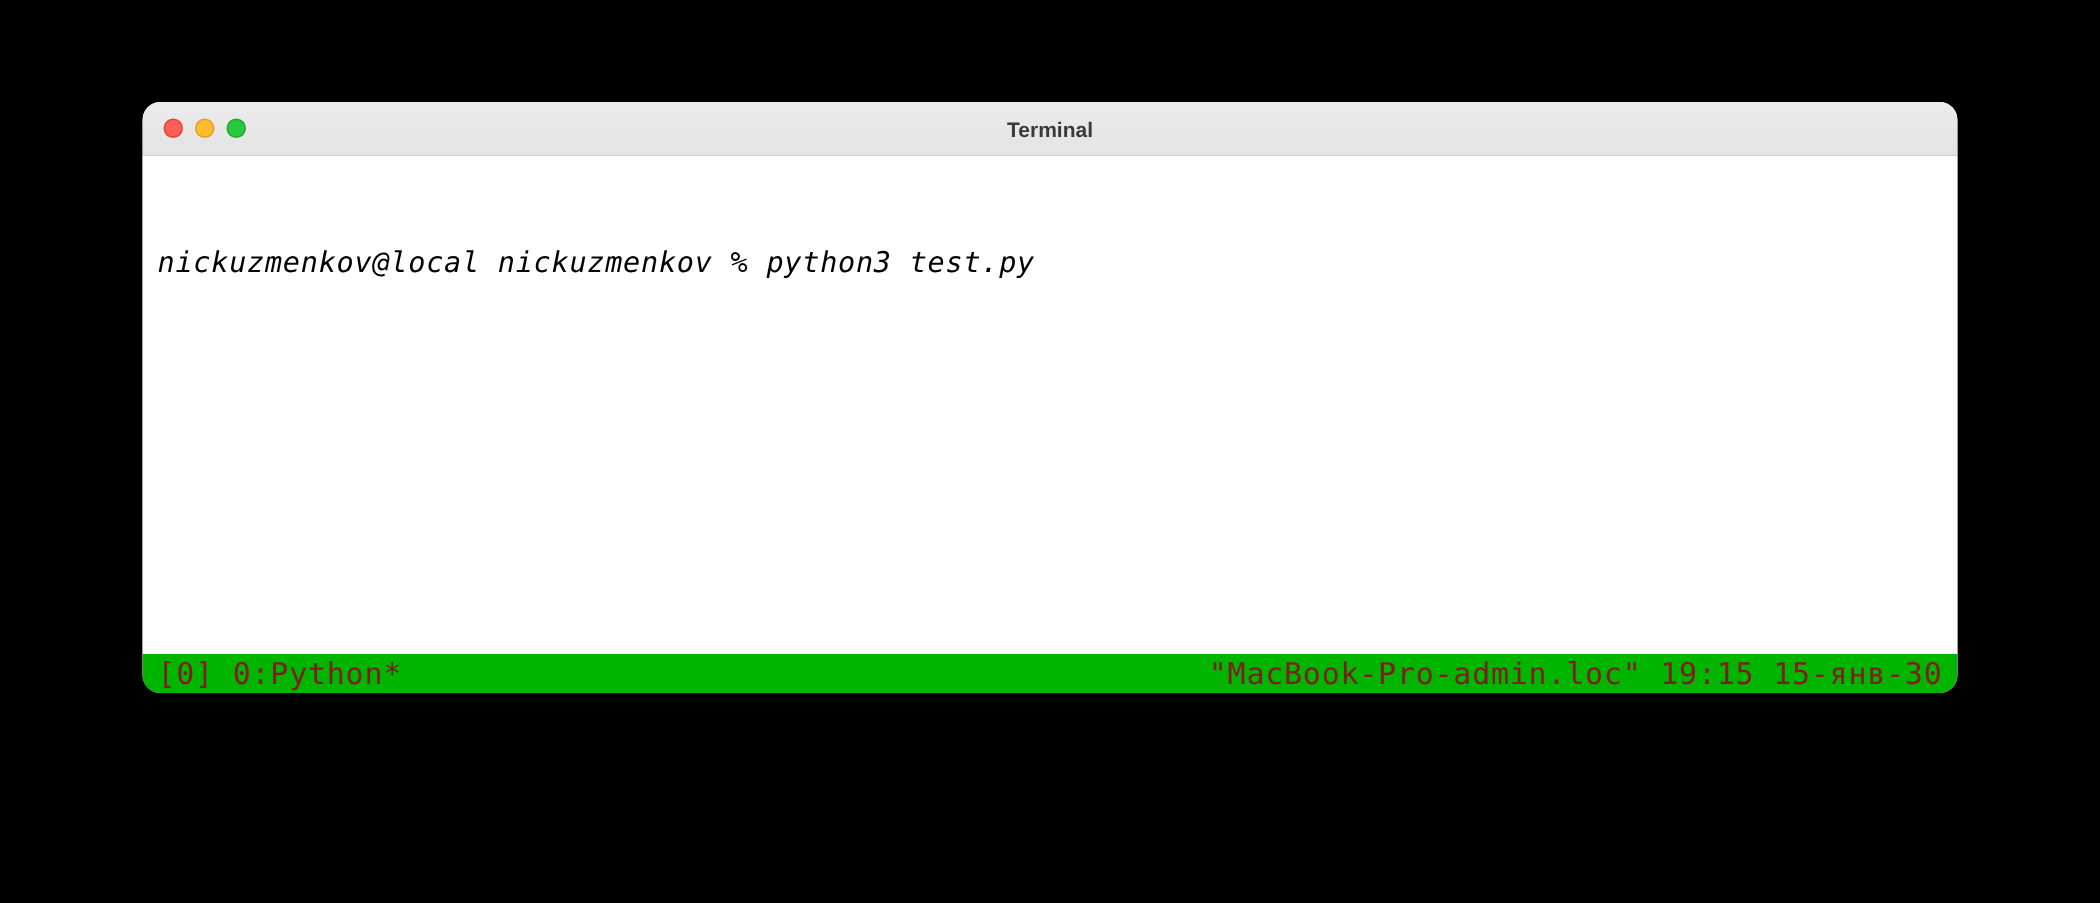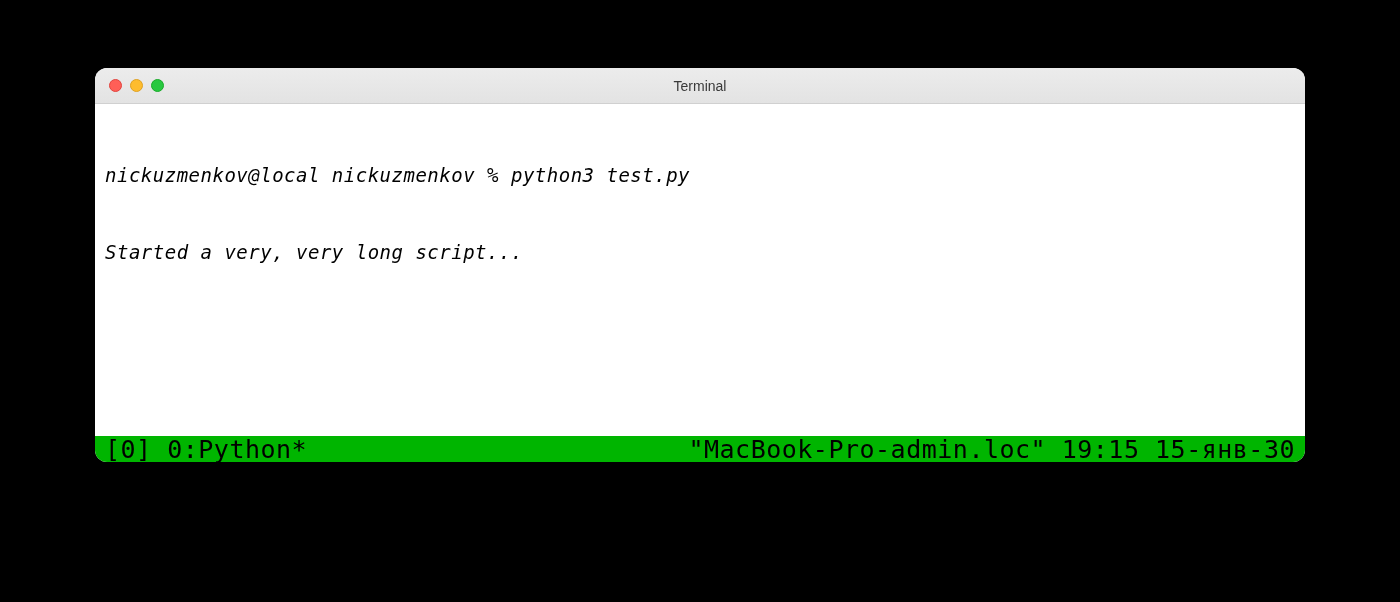--- a/index.html
+++ b/index.html
@@ -44,21 +44,21 @@
     }
     .tl.red { background: #ff5f57; border: 0.5px solid #e0443e; }
     .tl.yellow { background: #febc2e; border: 0.5px solid #dea123; }
     .tl.green { background: #28c840; border: 0.5px solid #1aab29; }
     .title {
       position: absolute;
       left: 0; right: 0;
       text-align: center;
       font-family: -apple-system, BlinkMacSystemFont, "Helvetica Neue", sans-serif;
       font-size: 14px;
-      font-weight: 400;
+      font-weight: 700;
       color: #3a3a3a;
       pointer-events: none;
     }
     .terminal-body {
       flex: 1;
       background: #ffffff;
       padding: 8px 10px 0 10px;
       font-size: 19px;
       line-height: 1.35;
       letter-spacing: 0.5px;
@@ -68,22 +68,22 @@
       position: relative;
     }
     .line { white-space: pre; font-style: italic; }
     .cursor-block {
       background: #9a9a9a;
       color: #000000;
     }
     .status-bar {
       height: 26px;
       background: #00b500;
-      color: #000000;
-      font-size: 25px;
+      color: #7f1d1d;
+      font-size: 20px;
       letter-spacing: 0.5px;
       display: flex;
       align-items: center;
       padding: 0 10px;
       flex-shrink: 0;
       white-space: pre;
     }
     .status-left { flex: 0 0 auto; }
     .status-spacer { flex: 1; }
     .status-right { flex: 0 0 auto; }
@@ -97,21 +97,20 @@
     <div class="traffic-lights">
       <div class="tl red"></div>
       <div class="tl yellow"></div>
       <div class="tl green"></div>
     </div>
     <div class="title">Terminal</div>
   </div>
 
   <div class="terminal-body">
     <div class="line"><span>nickuzmenkov@local nickuzmenkov % </span><span>python3 test.py</span></div>
-    <div class="line">Started a very, very long script...</div>
   </div>
 
   <div class="status-bar">
     <span class="status-left">[0] 0:Python*</span>
     <span class="status-spacer"></span>
     <span class="status-right"><span>"MacBook-Pro-admin.loc"</span> <span>19:15</span> <span>15-янв-30</span></span>
   </div>
 
 </div>
 

